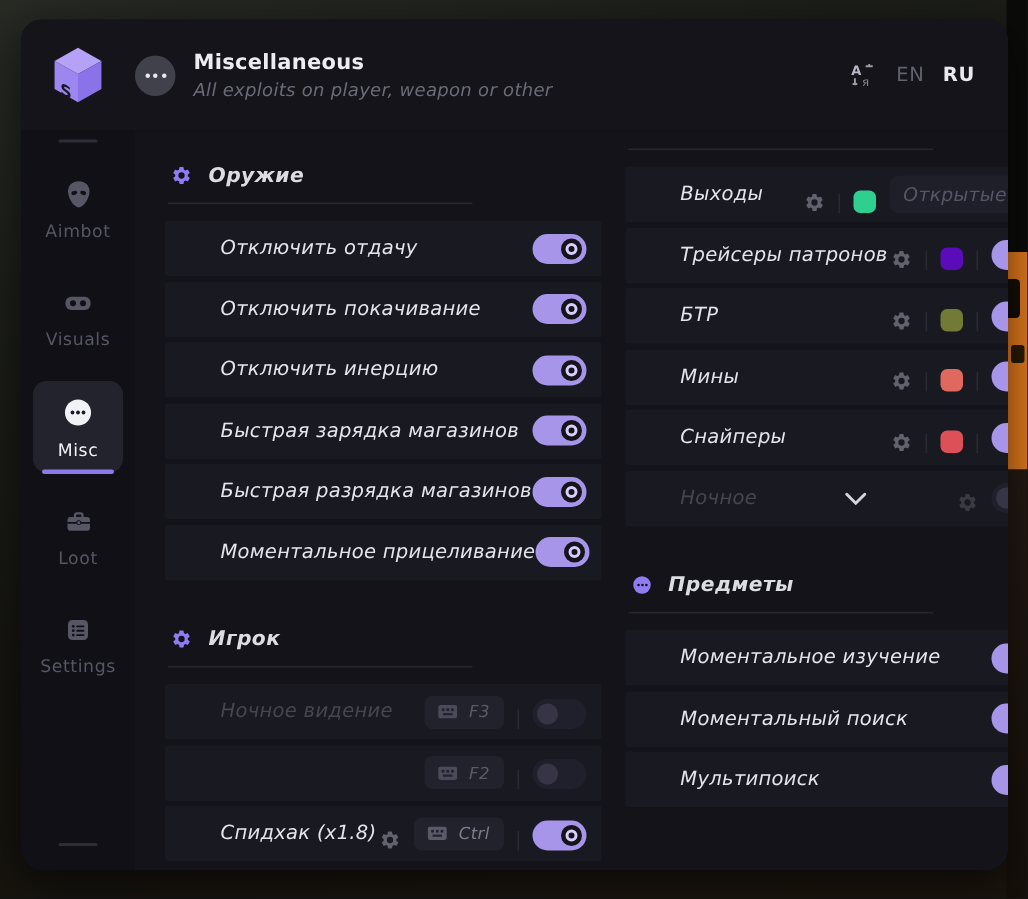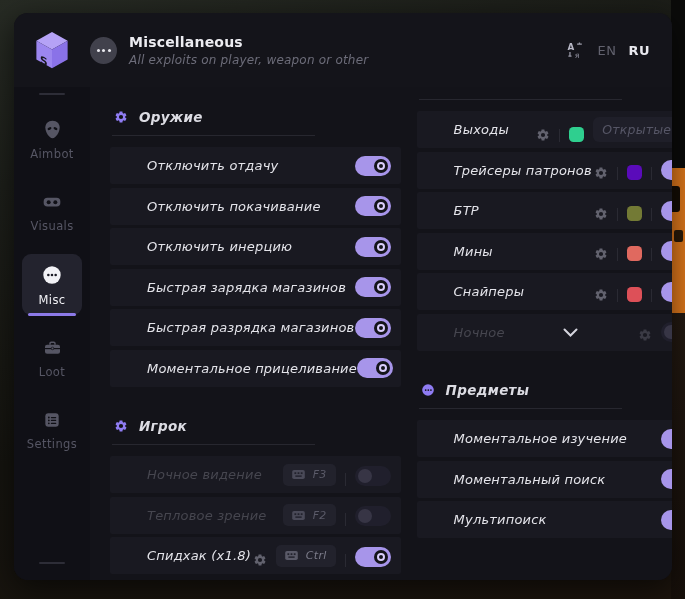--- a/index.html
+++ b/index.html
@@ -291,21 +291,20 @@
                 <span>F3</span>
               </span>
               <span class="vsep"></span>
               <div class="toggle off offdim">
                   <div class="knob"></div>
                 </div>
             </div>
           </div>
 
           <div class="row">
-            <span class="lbl dim">Тепловое зрение</span>
             <div class="ctrls">
               <span class="keybadge dim">
                 <svg width="13" height="9" viewBox="0 0 14 10">
                     <rect x="0" y="0" width="14" height="10" rx="2" fill="#4a4a58"></rect>
                     <rect x="2.5" y="2.5" width="2" height="2" fill="#22222c"></rect>
                     <rect x="6" y="2.5" width="2" height="2" fill="#22222c"></rect>
                     <rect x="9.5" y="2.5" width="2" height="2" fill="#22222c"></rect>
                     <rect x="3.5" y="6" width="7" height="1.6" fill="#22222c"></rect>
                   </svg>
                 <span>F2</span>

